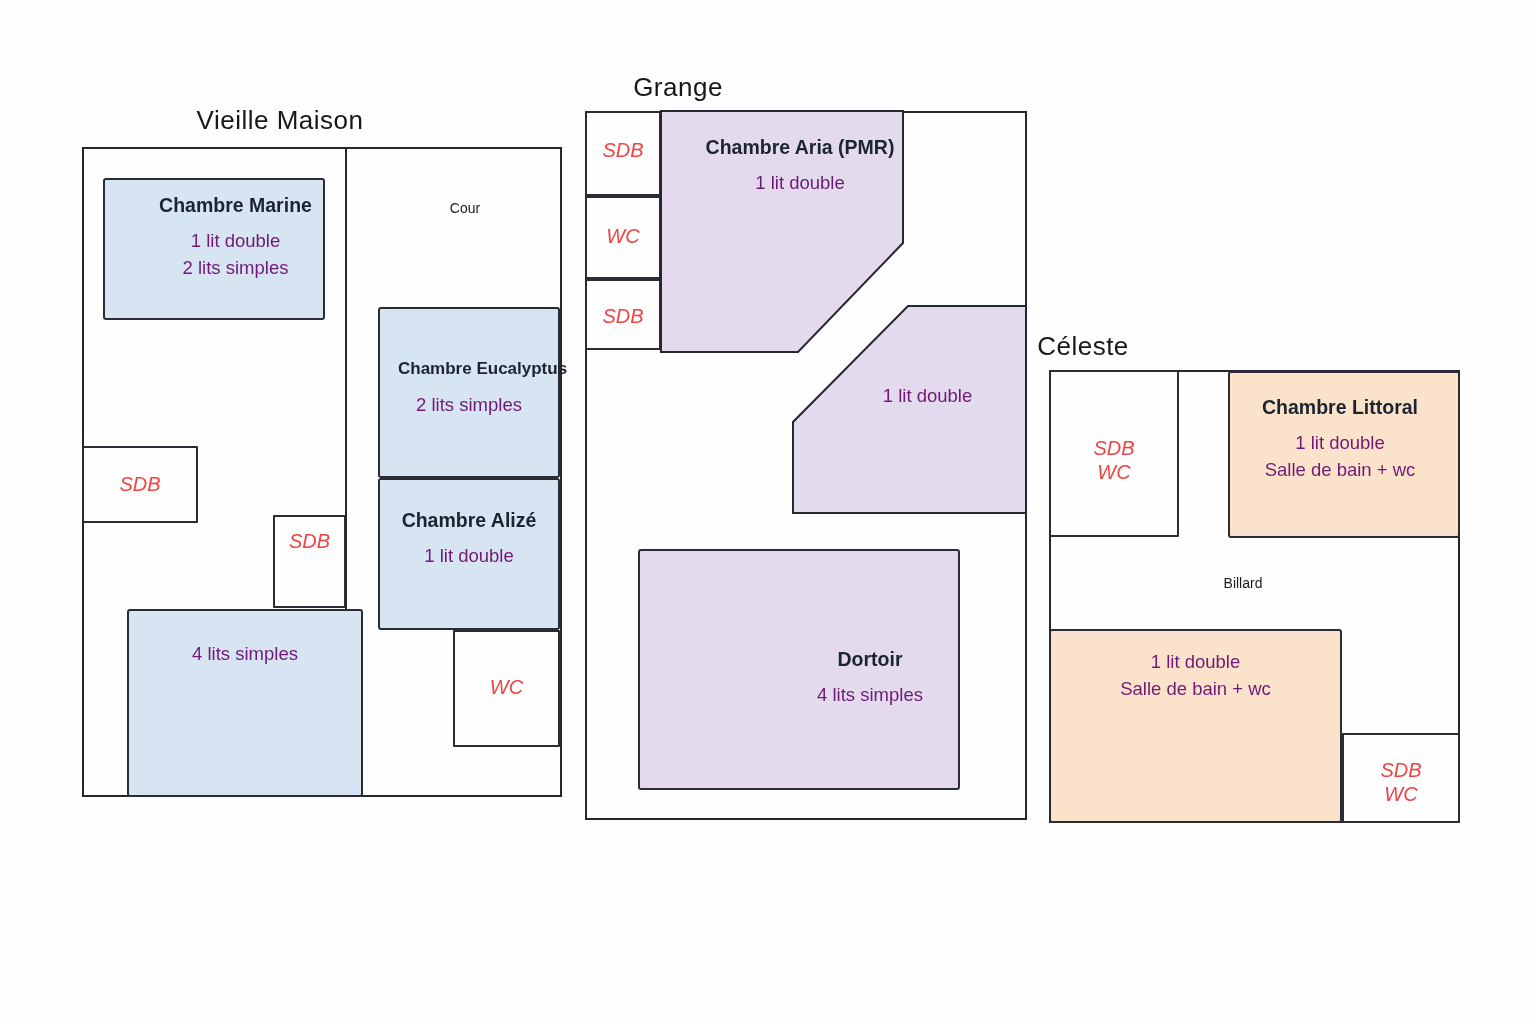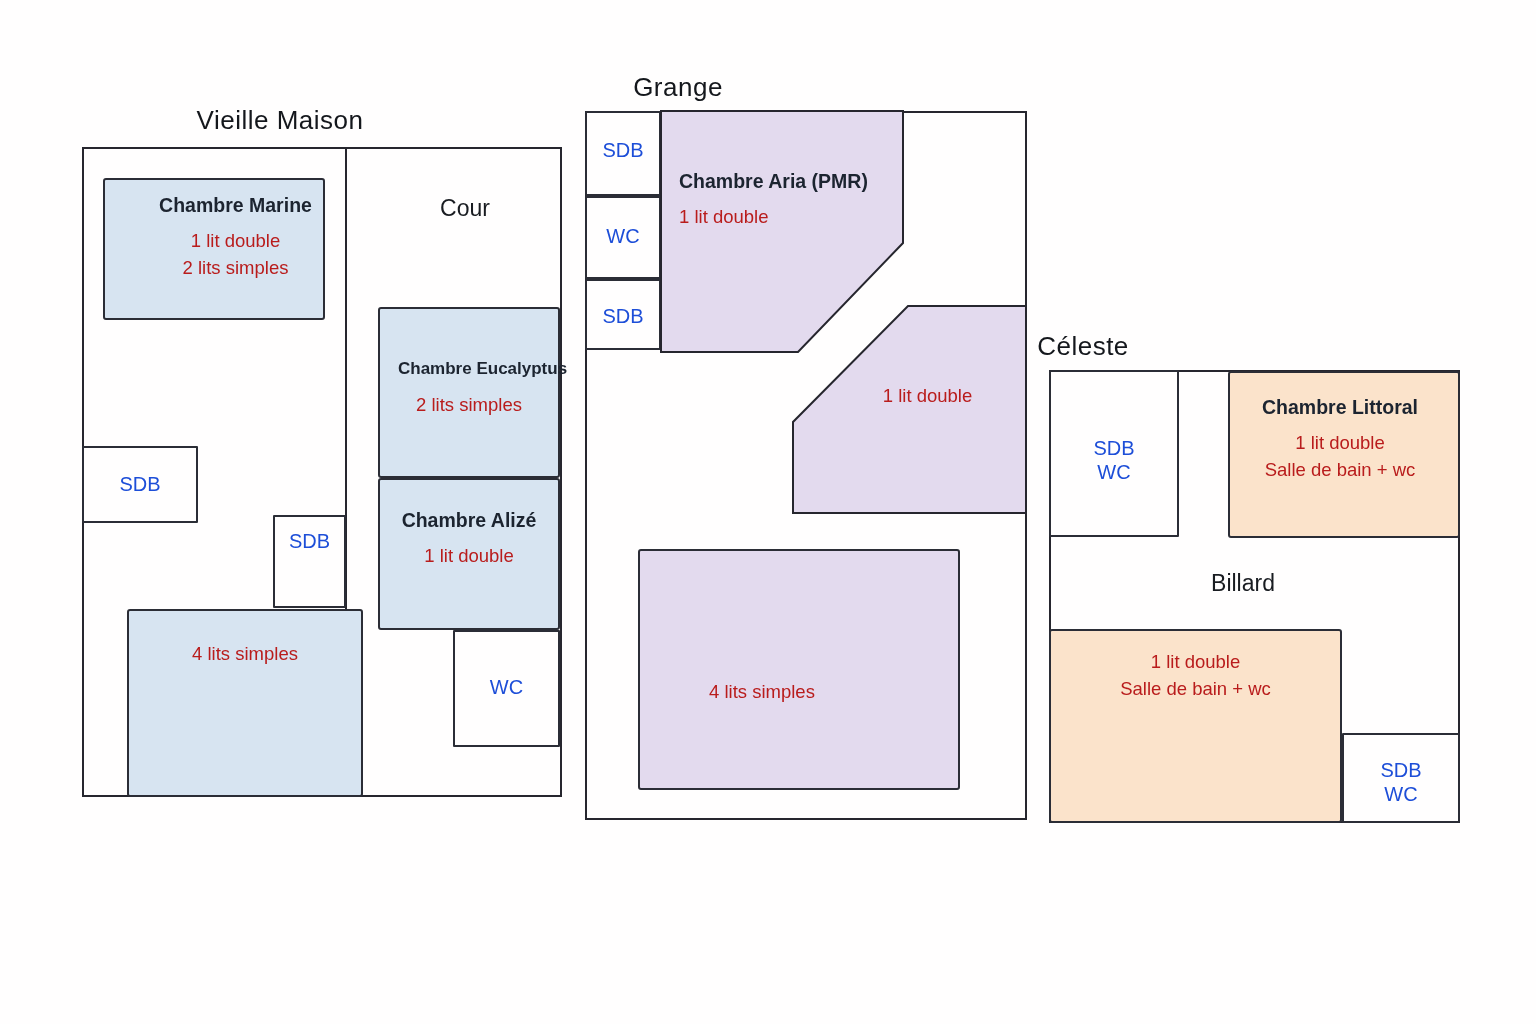--- a/index.html
+++ b/index.html
@@ -10,25 +10,25 @@
   .bld-title{
     position:absolute;transform:translateX(-50%);
     font-size:26px;color:#14171c;white-space:nowrap;letter-spacing:.5px;
   }
   .outline{position:absolute;border:2px solid #26262e;box-sizing:border-box;background:transparent;}
   .wall{position:absolute;background:#26262e;}
   .room{position:absolute;box-sizing:border-box;border:2px solid #2b2d36;border-radius:3px;}
   .room.nofill{background:transparent;border-radius:1px;}
   .psvg{position:absolute;overflow:visible;}
   .lblock{position:absolute;text-align:center;}
-  .lblock.left{text-align:left;margin-top:34px;}
+  .lblock.left{text-align:center;}
   .rt{font-weight:700;font-size:19.5px;line-height:30px;margin:0 0 7px;color:#1c2430;white-space:nowrap;}
-  .rs{font-size:18.5px;line-height:27px;color:#b91c1c;white-space:nowrap;}
-  .rp{font-size:20px;line-height:24px;color:#1d4ed8;white-space:nowrap;}
-  .freelabel{position:absolute;transform:translate(-50%,-50%);font-size:23px;color:#191c21;white-space:nowrap;}
+  .rs{font-size:18.5px;line-height:27px;color:#701a75;white-space:nowrap;}
+  .rp{font-size:20px;line-height:24px;color:#ef4444;white-space:nowrap;font-style:italic;}
+  .freelabel{position:absolute;transform:translate(-50%,-50%);font-size:14px;color:#191c21;white-space:nowrap;}
 </style>
 </head>
 <body>
 
 <div class="canvas">
     <div style="position: absolute; left: 0px; top: 0px;">
       <div class="bld-title" style="left: 280px; top: 105px;">Vieille Maison</div>
       <div class="outline" style="left: 82px; top: 147px; width: 480px; height: 650px;"></div>
       <div class="wall" style="left: 345px; top: 147px; width: 2px; height: 462px;"></div>
       <div class="room" style="left: 103px; top: 178px; width: 222px; height: 142px; background: rgb(215, 228, 241);"></div>
@@ -88,20 +88,21 @@
         <div class="rs">1 lit double</div>
       </div>
       <svg class="psvg" width="237" height="211" style="left: 791px; top: 304px;">
         <polygon points="117,2 235,2 235,209 2,209 2,118" fill="#e3daee" stroke="#26262e" stroke-width="2" stroke-linejoin="miter"></polygon>
       </svg>
       <div class="lblock" style="left: 811px; width: 233px; top: 382px;">
         <div class="rs">1 lit double</div>
       </div>
       <div class="room" style="left: 638px; top: 549px; width: 322px; height: 241px; background: rgb(227, 218, 238);"></div>
       <div class="lblock left" style="left: 638px; width: 322px; padding-left: 71px; top: 644px;">
+        <div class="rt">Dortoir</div>
         <div class="rs">4 lits simples</div>
       </div>
     </div>
     <div style="position: absolute; left: 0px; top: 0px;">
       <div class="bld-title" style="left: 1083px; top: 331px;">Céleste</div>
       <div class="outline" style="left: 1049px; top: 370px; width: 411px; height: 453px;"></div>
       <div class="room nofill" style="left: 1049px; top: 370px; width: 130px; height: 167px;"></div>
       <div class="lblock" style="left: 1049px; width: 130px; top: 436px;">
         <div class="rp">SDB</div>
         <div class="rp">WC</div>

